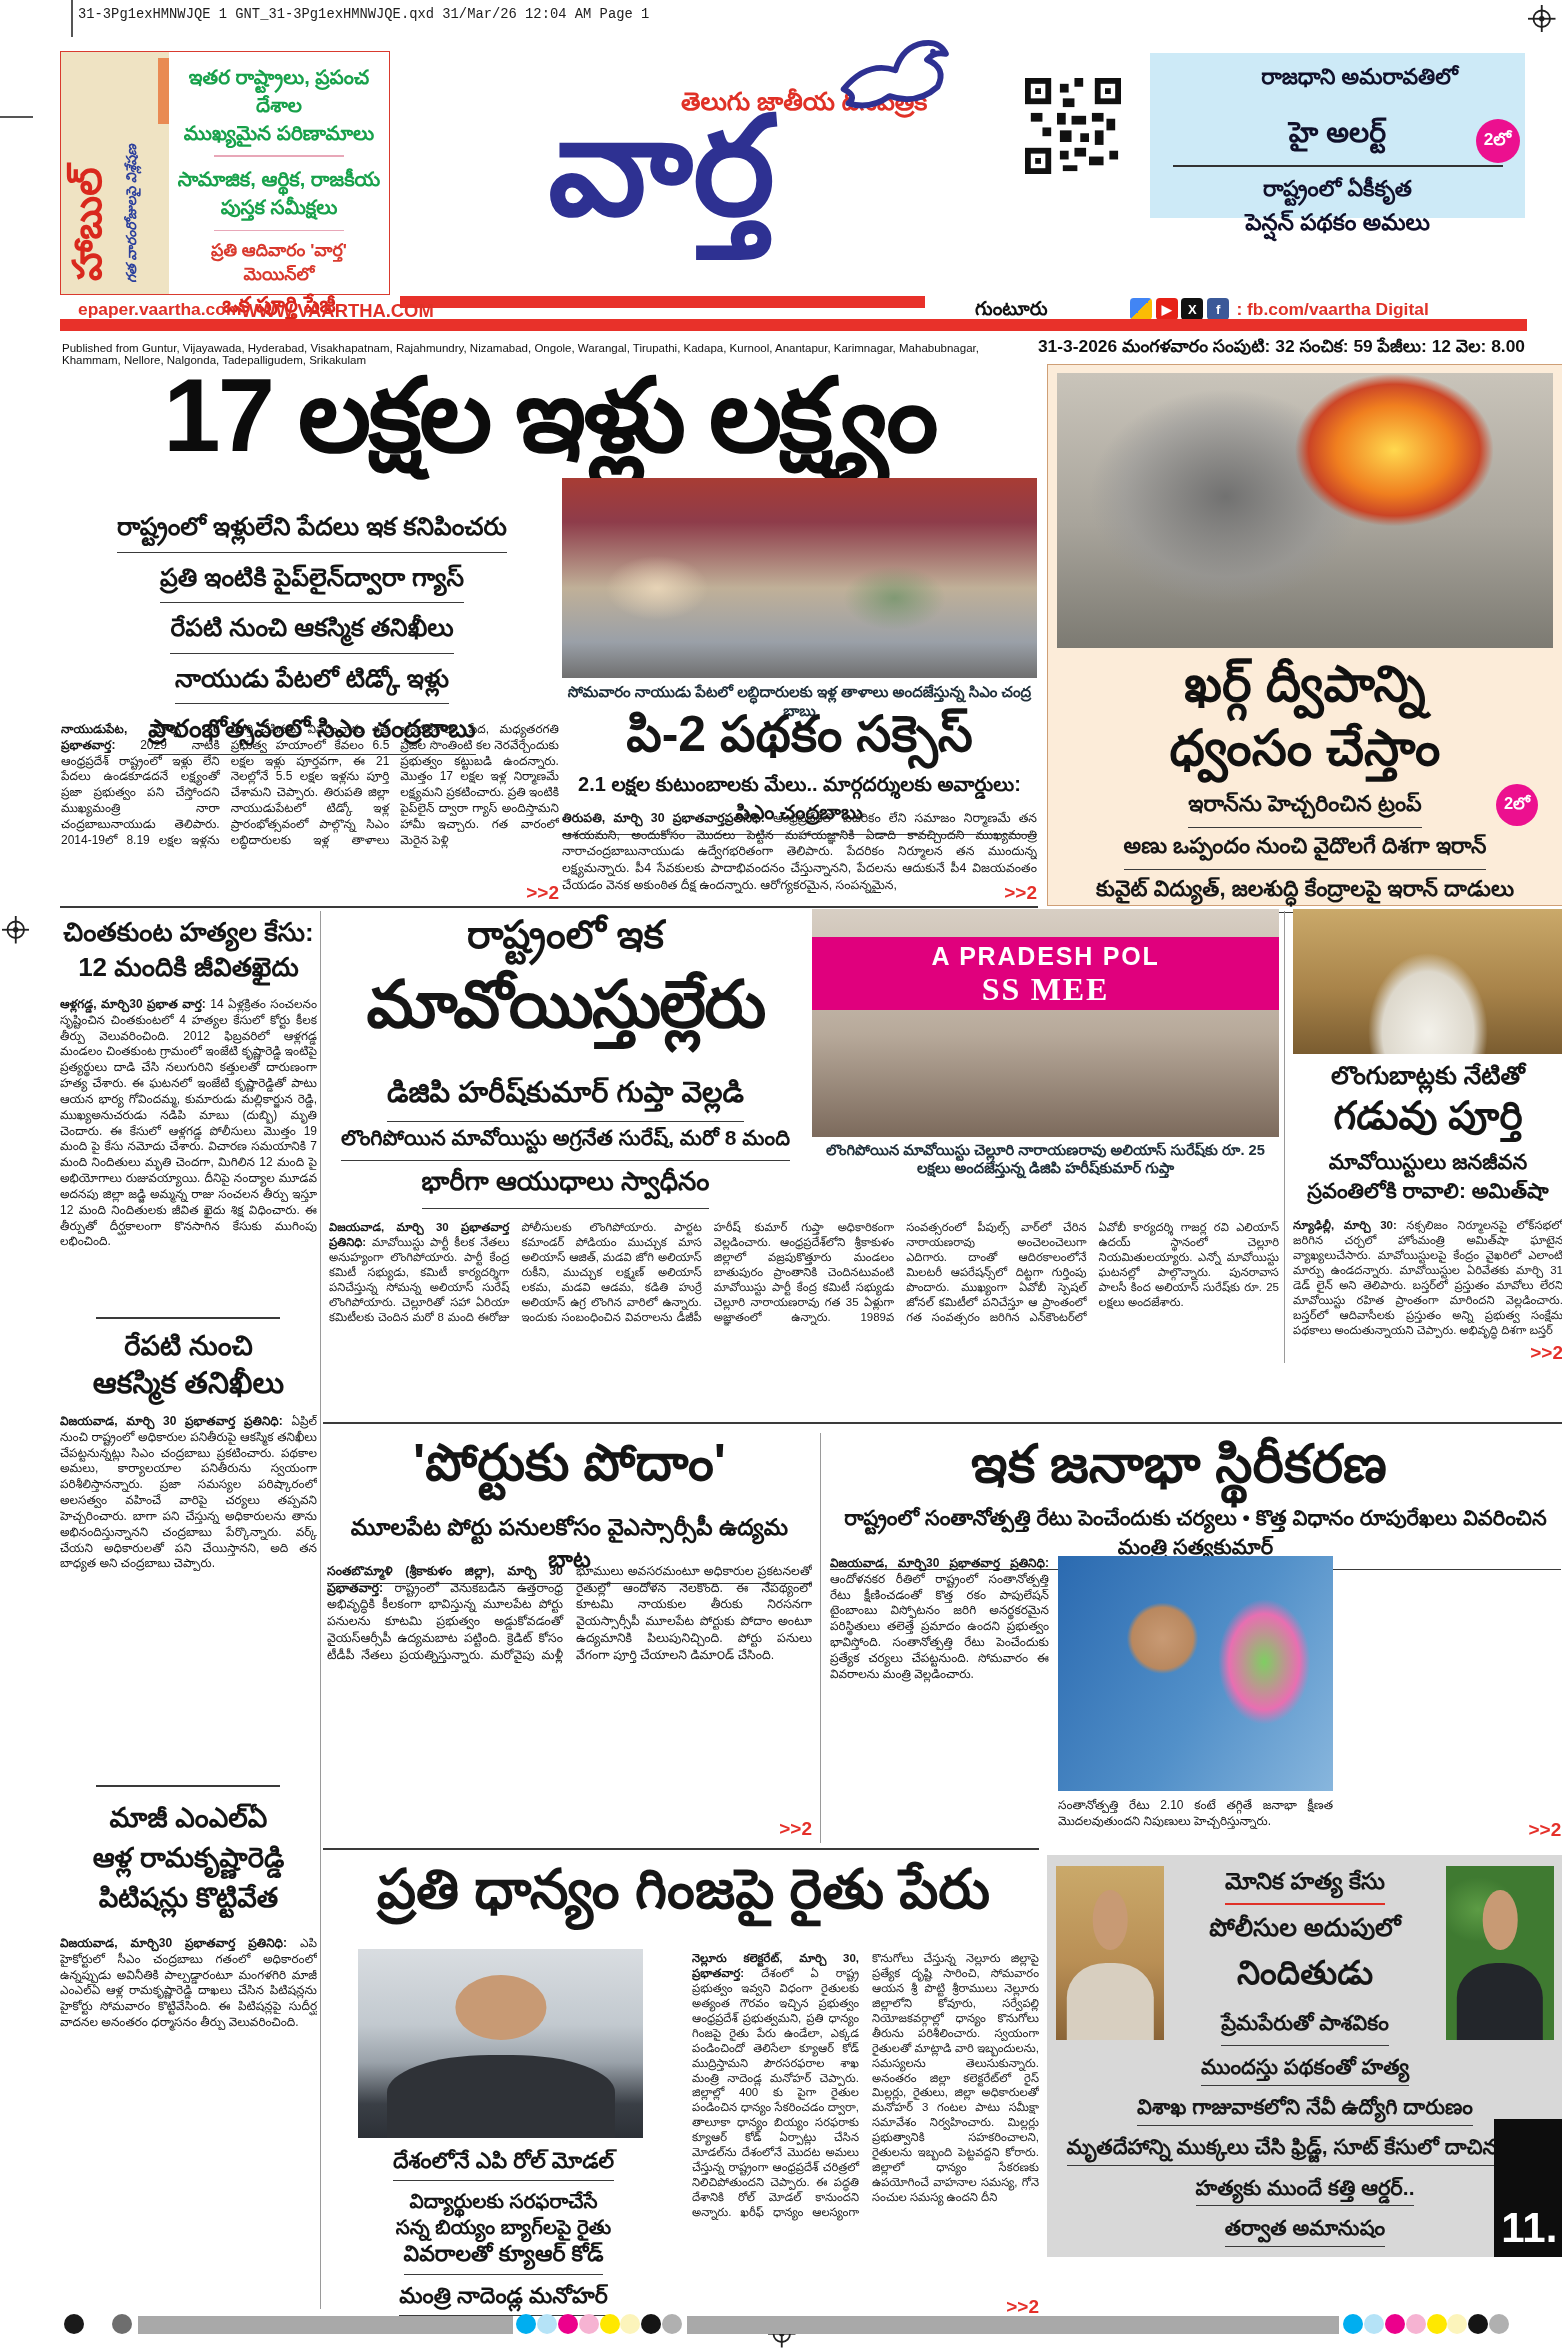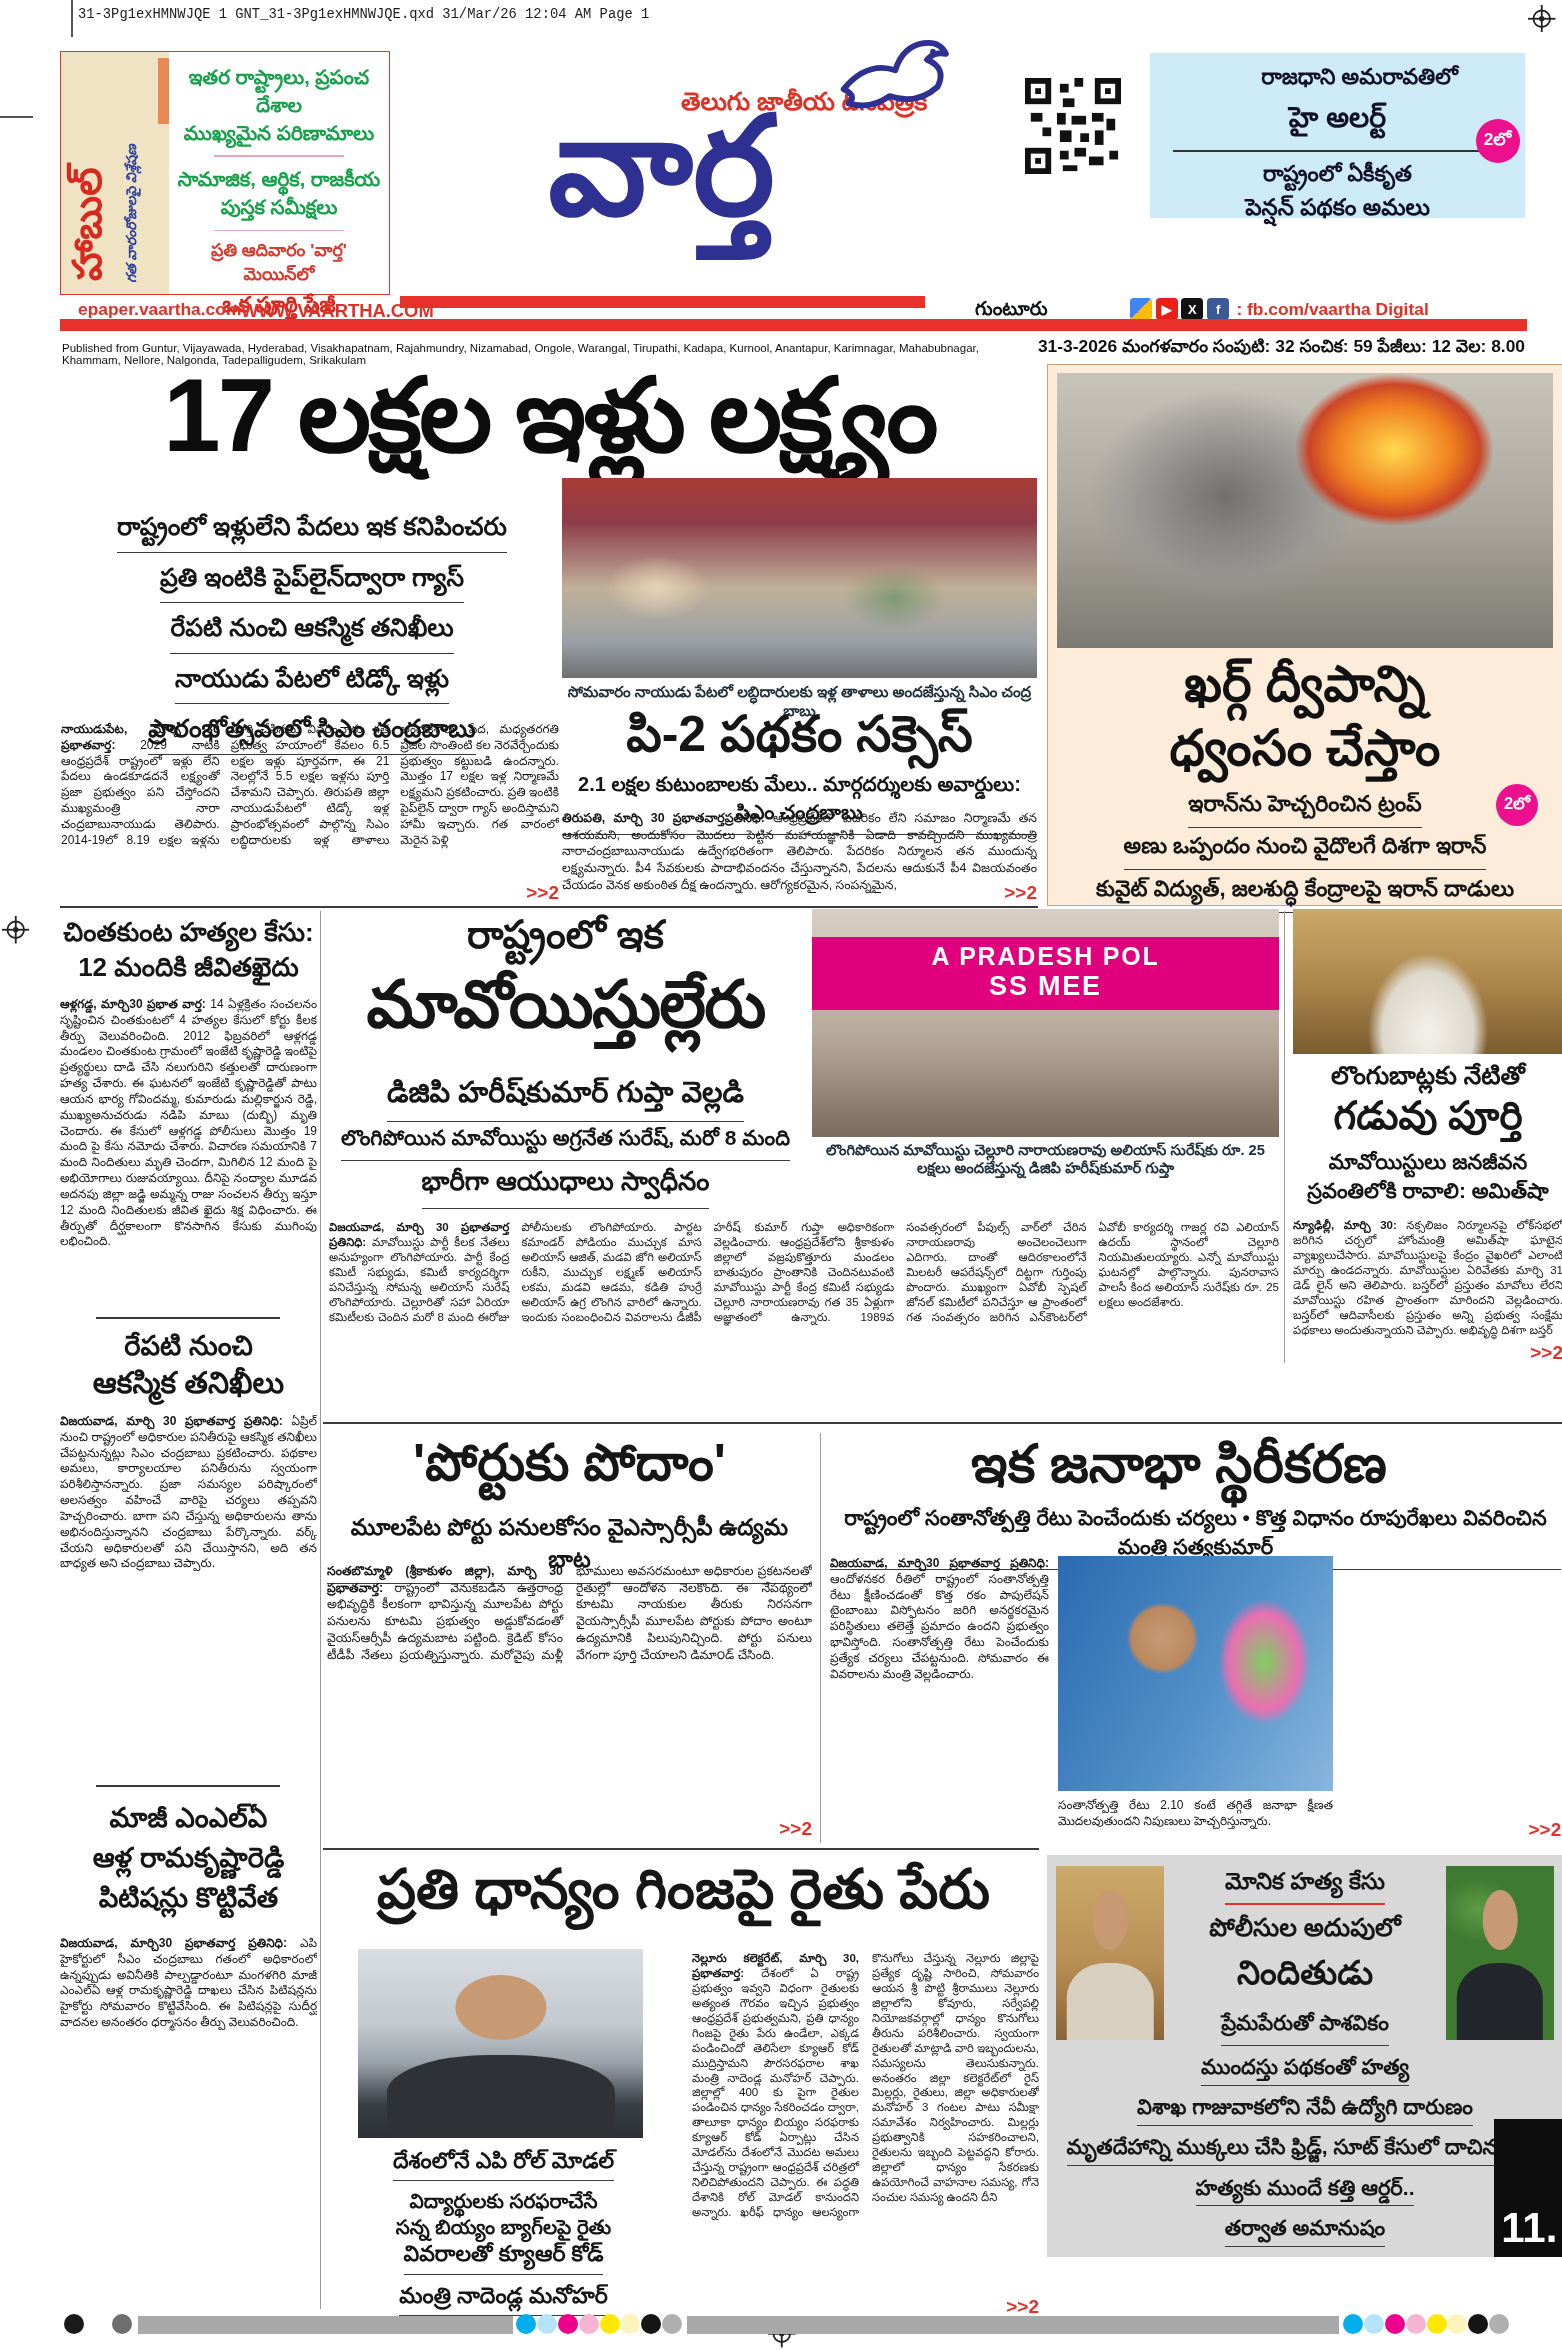--- a/index.html
+++ b/index.html
@@ -35,21 +35,21 @@
   .promo-r2{font-size:22px;font-weight:bold;color:#d9261c;margin-top:4.6px;}
 
   .tagline{left:681px;top:87px;width:331px;font-size:25px;font-weight:bold;color:#e03127;white-space:nowrap;}
   .dove{left:831px;top:35px;width:124px;height:94px;}
   .logo-text{left:393px;top:51px;width:537px;height:231px;font-size:138px;font-weight:800;color:#2e3192;
              text-align:center;line-height:230px;white-space:nowrap;overflow:hidden;}
   .logo-bar{left:400px;top:296px;width:525px;height:12px;background:#e8312a;}
   .qr{left:1025px;top:78px;width:96px;height:96px;}
   .alert-box{left:1150px;top:53px;width:375px;height:165px;background:#cdeaf7;text-align:center;padding-top:11px;box-sizing:border-box;}
   .alert-l1{font-size:22px;font-weight:bold;color:#10102a;margin-left:44px;}
-  .alert-l2{font-size:28.5px;font-weight:bold;color:#10102a;margin-top:6px;}
+  .alert-l2{font-size:28.5px;font-weight:bold;color:#10102a;margin-top:21px;}
   .alert-div{width:88%;height:1.8px;background:#333;margin:9.2px auto;}
   .alert-l3{font-size:22px;font-weight:bold;color:#10102a;}
   .alert-l4{font-size:23px;font-weight:bold;color:#10102a;margin-top:1.8px;}
   .badge{position:absolute;border-radius:50%;background:#ec108f;color:#fff;font-weight:bold;
          display:flex;align-items:center;justify-content:center;}
   .alert-badge{right:5.5px;top:66px;width:44px;height:44px;font-size:17.4px;}
 
   .epaper{left:78px;top:299px;font-size:17.4px;font-weight:bold;color:#e03127;}
   .website{left:241px;top:300px;font-size:18.4px;font-weight:bold;color:#e03127;}
   .edition{left:975px;top:298px;font-size:19px;font-weight:bold;color:#111;}
@@ -118,21 +118,21 @@
   .mh{left:329px;top:966px;width:473px;height:103px;text-align:center;font-size:66px;font-weight:800;letter-spacing:-1.8px;
       white-space:nowrap;overflow:hidden;}
   .ms{position:absolute;width:473px;left:329px;text-align:center;}
   .ms1{top:1076px;font-size:29px;font-weight:bold;}
   .ms2{top:1126px;font-size:21px;font-weight:bold;}
   .ms3{top:1166px;font-size:26px;font-weight:bold;}
   .press-photo{left:812px;top:909px;width:467px;height:228px;
      background:linear-gradient(180deg,#d8cfc4 0%,#b7a99a 55%,#7c6a5c 100%);}
   .press-banner{position:absolute;left:0;top:27.5px;width:100%;height:73px;background:#e0007d;color:#fff;
                 text-align:center;font-weight:800;letter-spacing:1.8px;}
-  .press-banner .b1{font-size:25px;margin-top:5.5px;} .press-banner .b2{font-size:27px;}
+  .press-banner .b1{font-size:25px;margin-top:5.5px;} .press-banner .b2{font-size:32px;font-family:Liberation Serif, serif;}
   .press-caption{left:812px;top:1141px;width:467px;font-size:14.7px;}
   .mao-body-wrap{left:329px;top:1220px;width:950px;height:195px;}
   .mao-body{position:relative;width:100%;height:100%;overflow:hidden;column-count:5;column-gap:12px;
             font-size:11.5px;line-height:1.3;text-align:justify;}
 
   .vdiv-amit{left:1284px;top:911px;height:452px;width:1.4px;}
   .amit{left:1293px;top:909px;width:270px;height:455px;}
   .amit-photo{left:0;top:0;width:270px;height:145px;
      background:radial-gradient(83px 110px at 50% 85%,#f3f1ea 0%,#ddd8cc 55%,rgba(0,0,0,0) 72%),
                 linear-gradient(180deg,#caa96a 0%,#a9844a 55%,#7a5c30 100%);}

